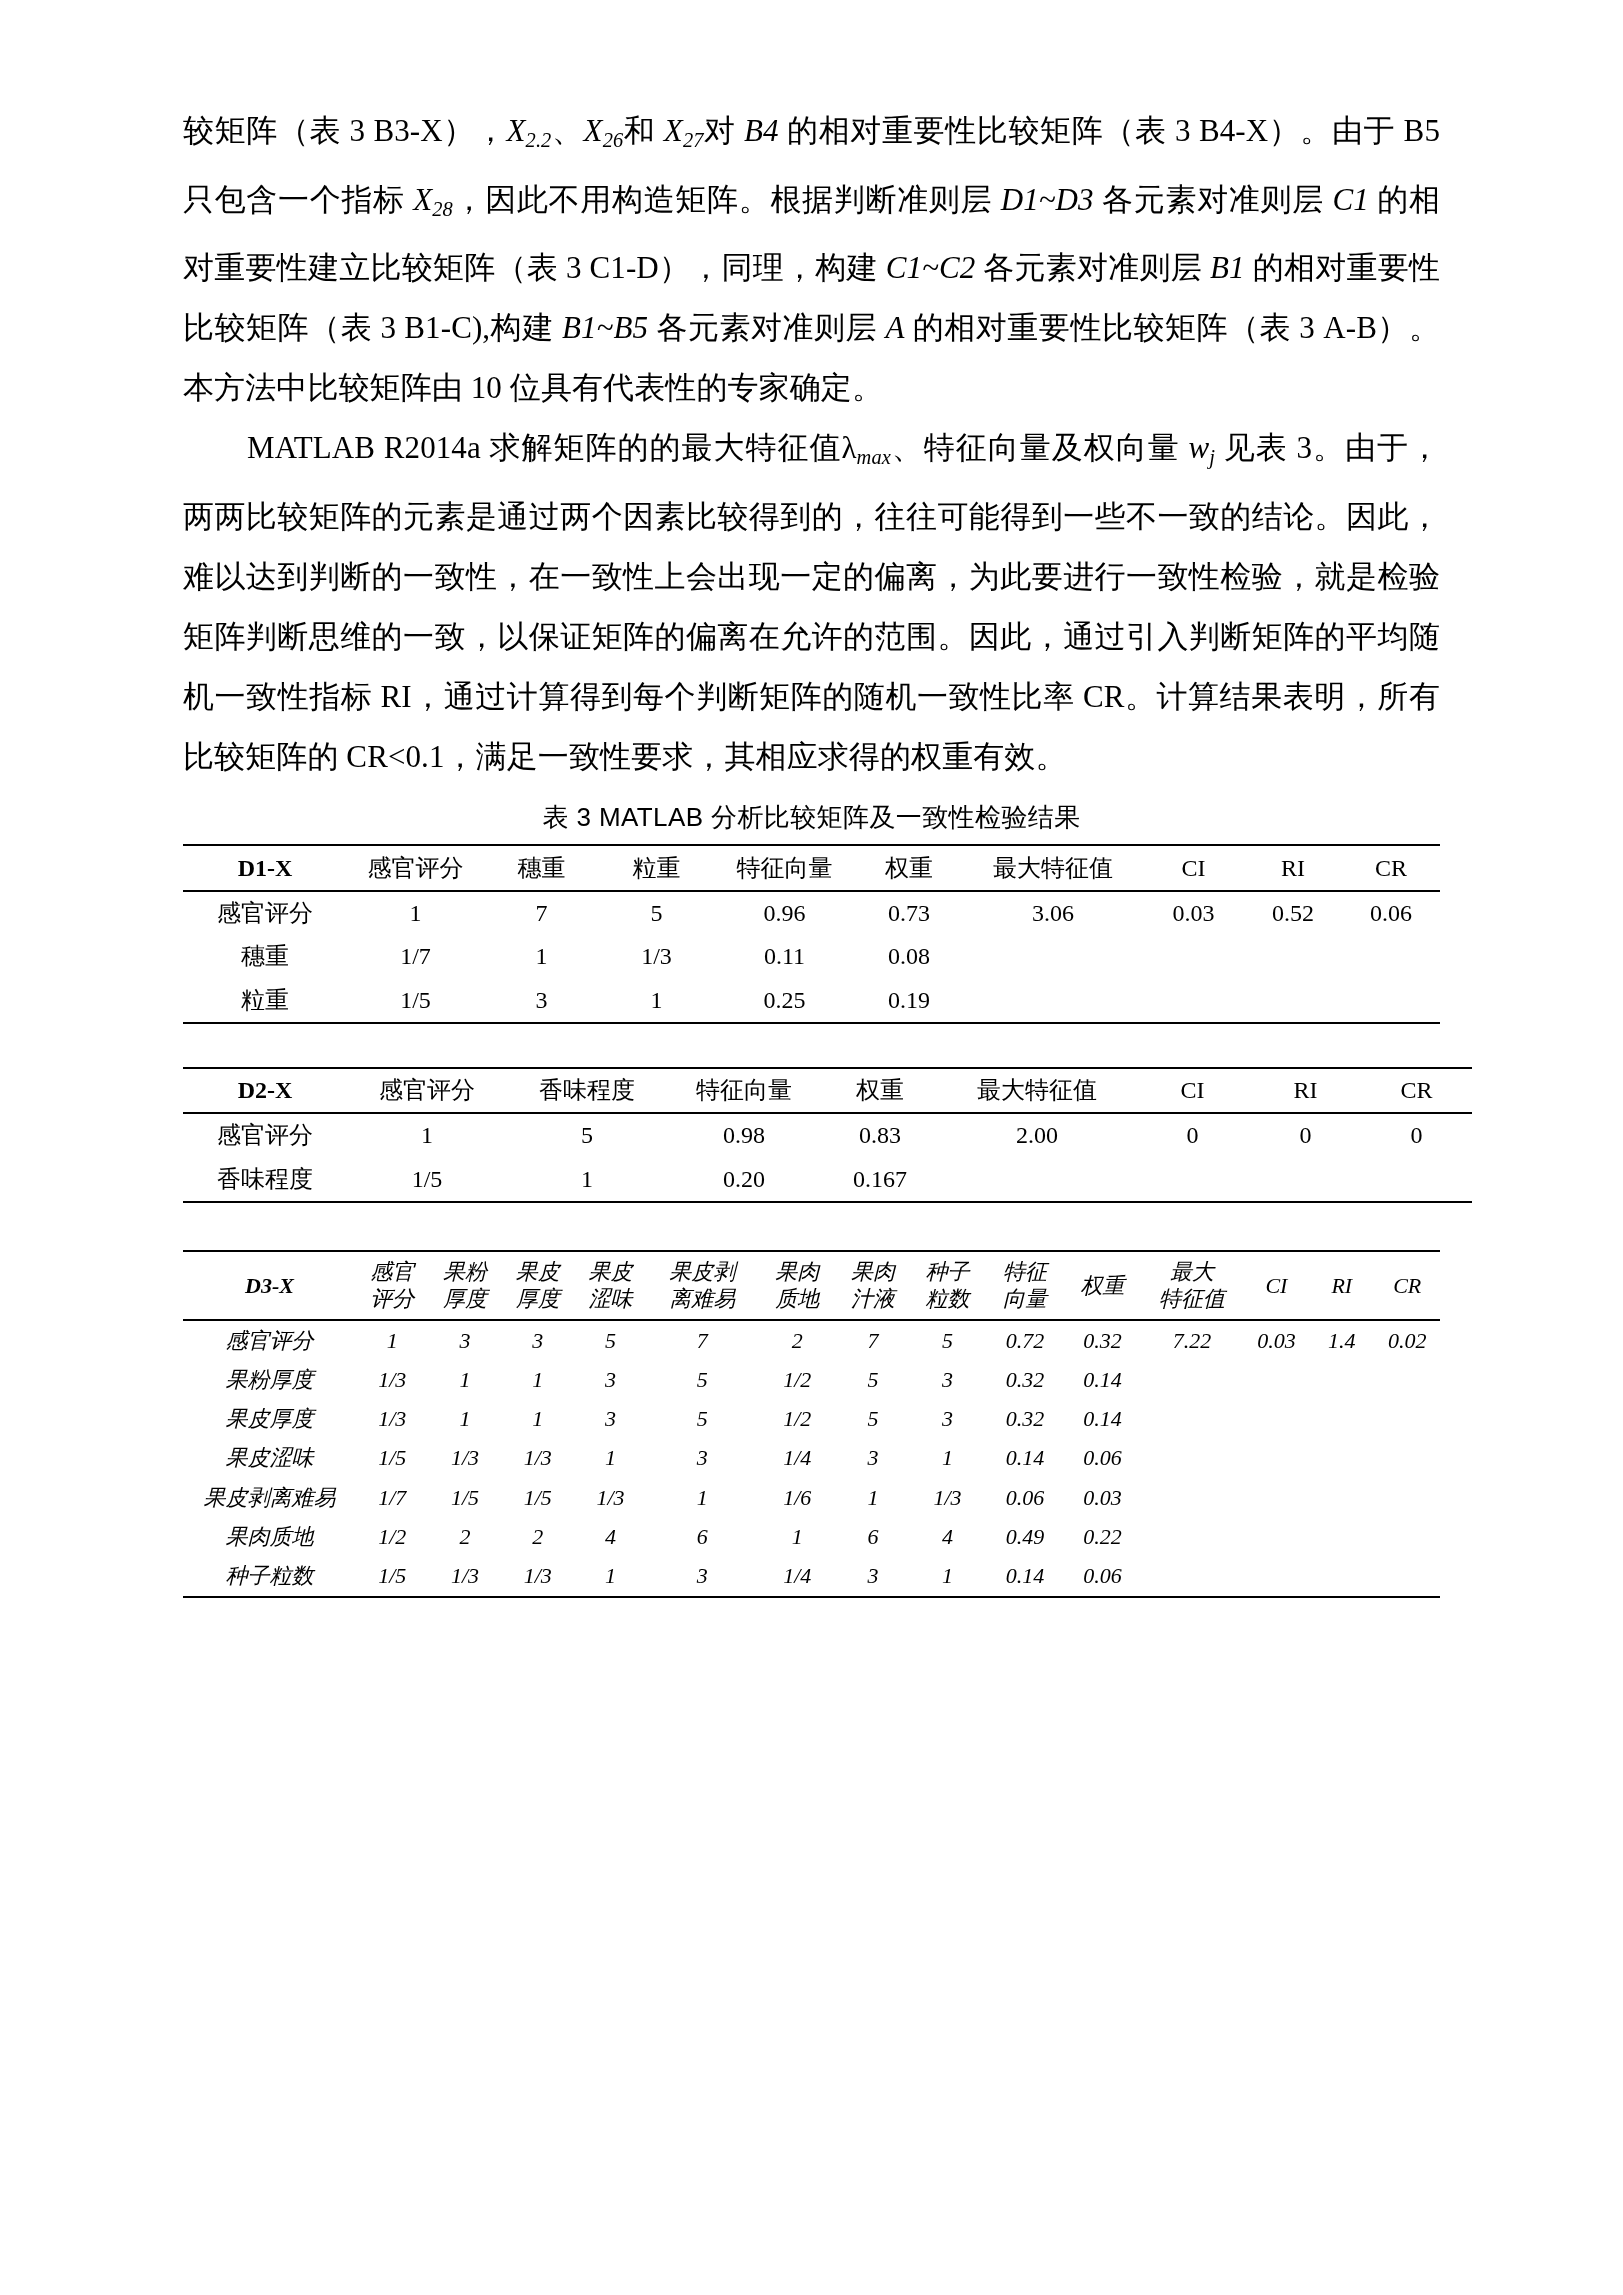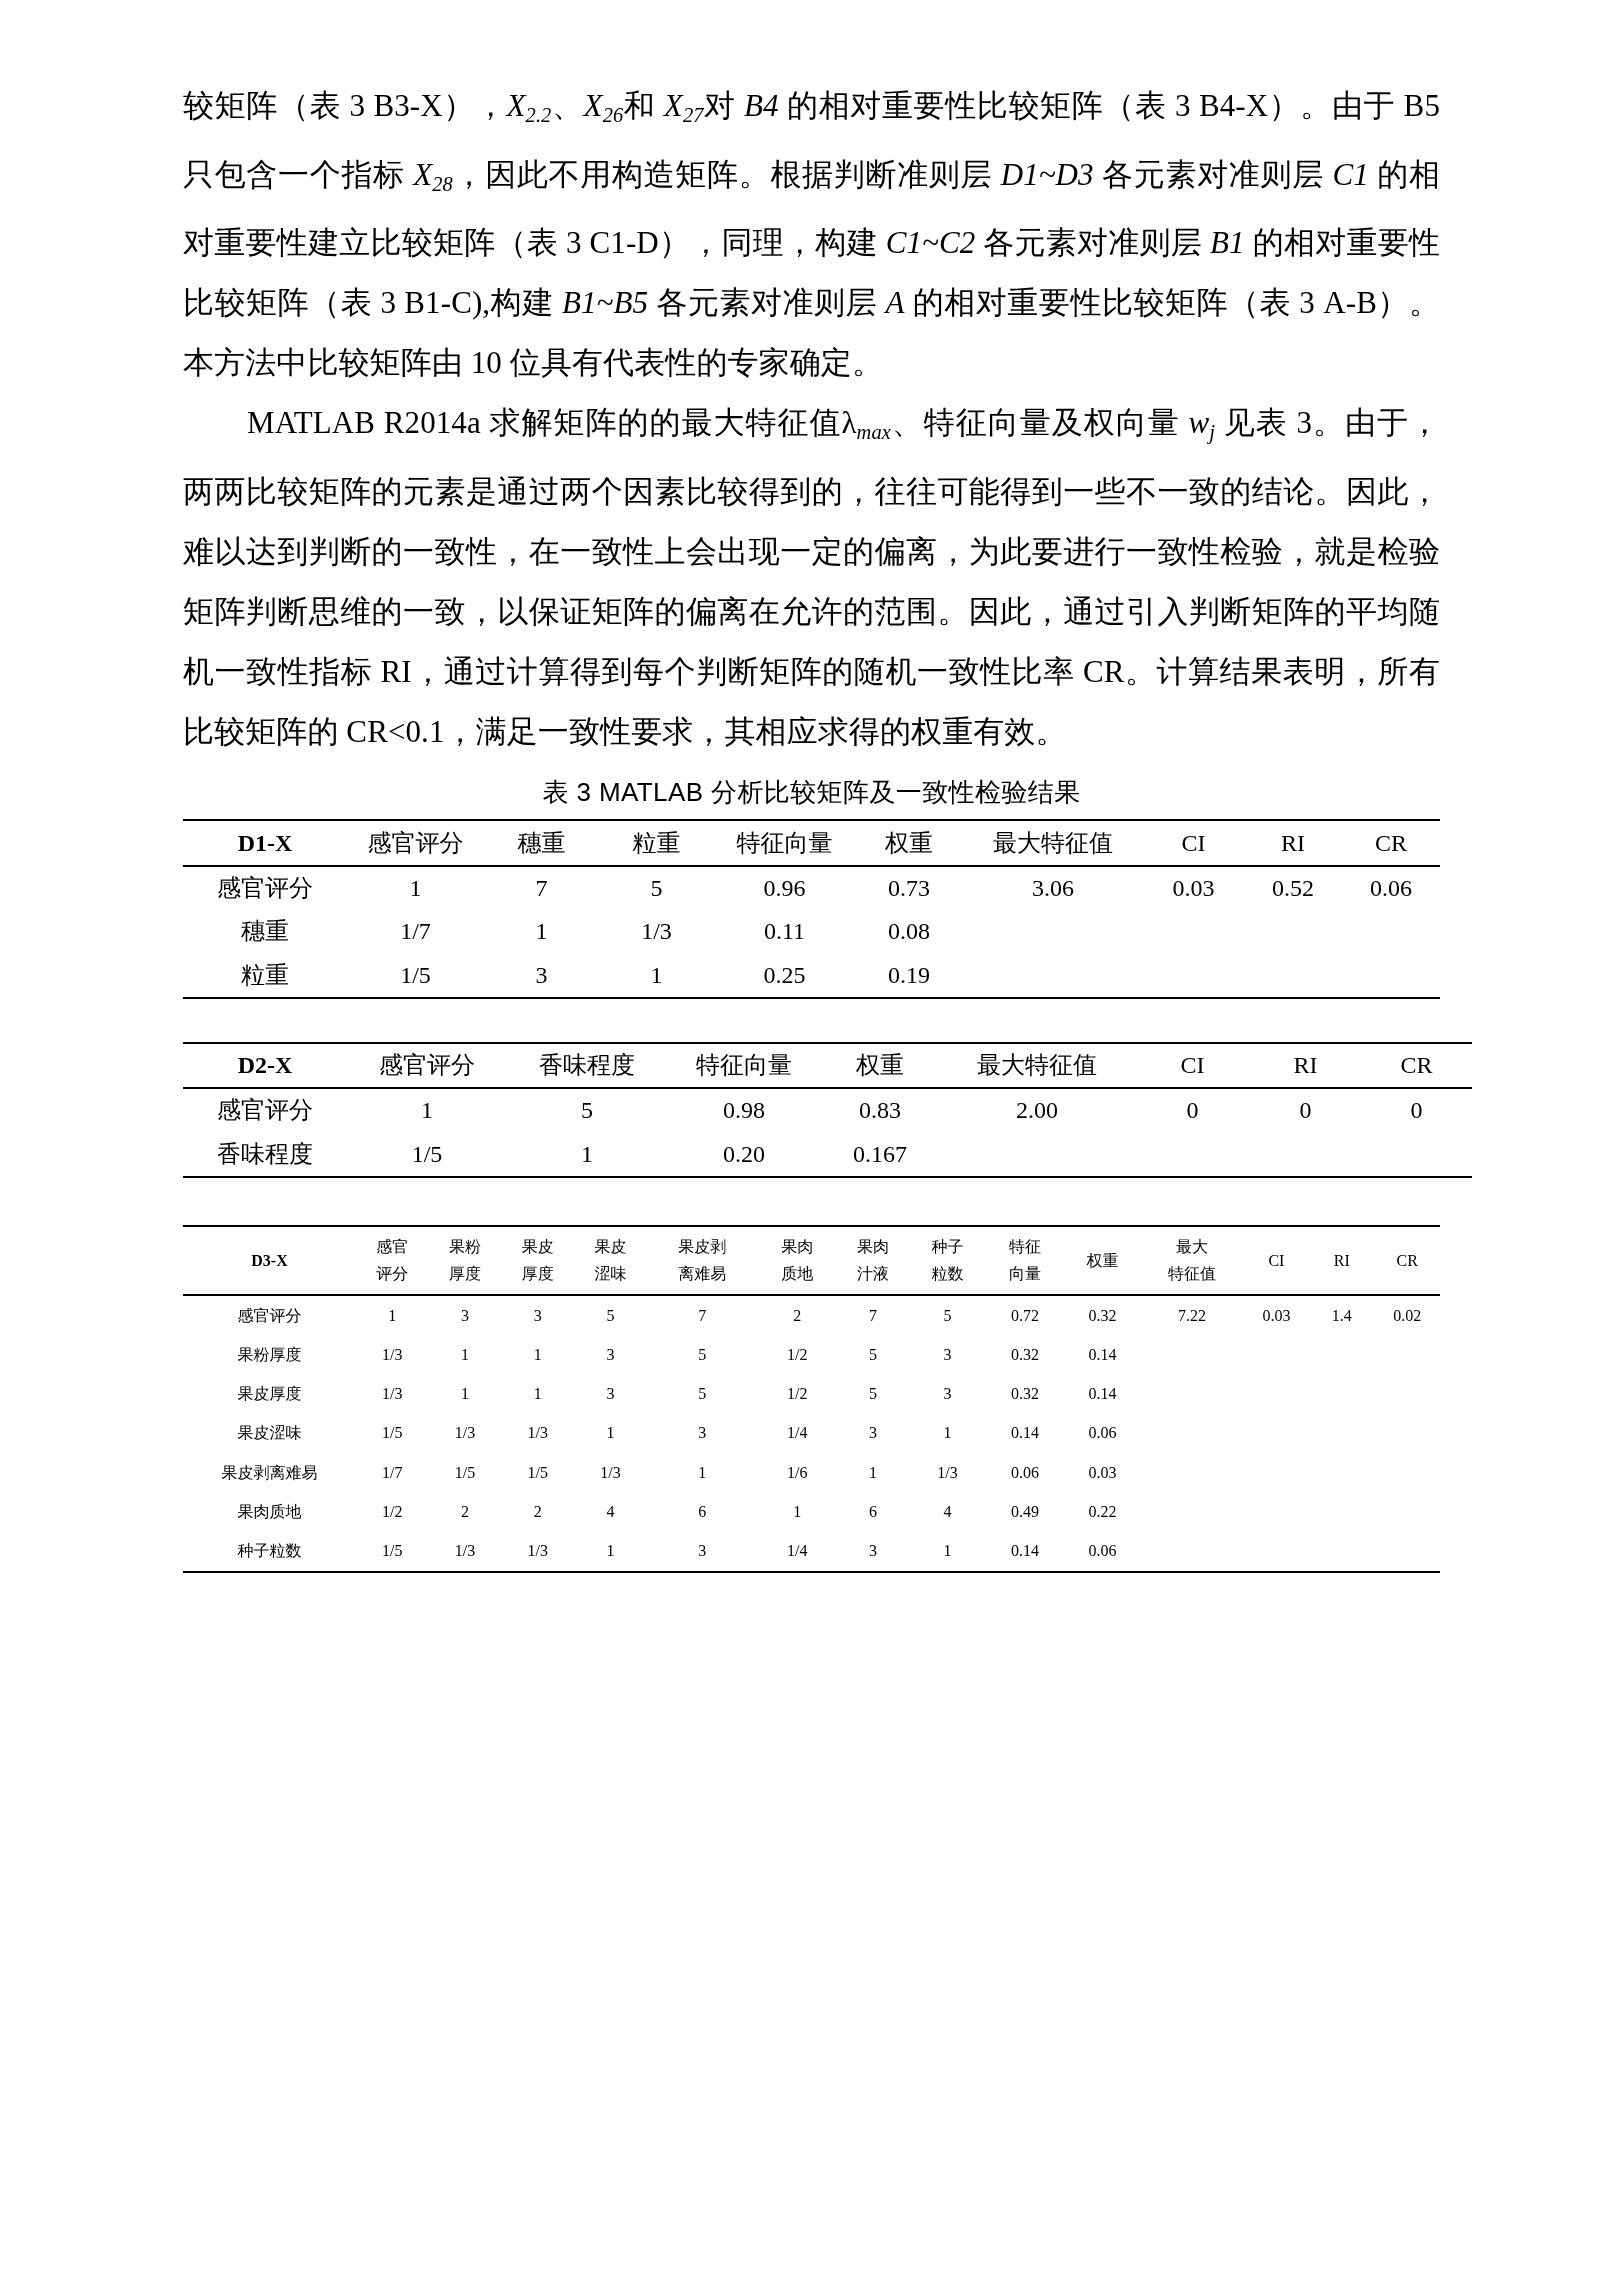--- a/index.html
+++ b/index.html
@@ -14,21 +14,21 @@
     color: #000000;
     position: relative;
     overflow: hidden;
   }
   .page {
     position: absolute;
     left: 0; top: 0;
     width: 1623px;
     height: 1959px;
     box-sizing: border-box;
-    padding: 76px 183px 0 183px;
+    padding: 101px 183px 0 183px;
   }
 
   
   .para {
     font-size: 31px;
     line-height: 60px;
     text-align: justify;
     text-justify: inter-ideograph;
     margin: 0 0 0 0;
     letter-spacing: 0.1px;
@@ -91,21 +91,21 @@
   }
   table.matrix td.rowlabel { text-align: center; }
 
   .tbl-gap-1 { height: 43px; }
   .tbl-gap-2 { height: 47px; }
 
   .hdr2 { line-height: 30px; }
   .hdr2 span { display: block; }
 
   
-  table.d3 { font-size: 16px; }
+  table.d3 { font-size: 22px; font-style: italic; }
   table.d3 th, table.d3 td { padding: 5.9px 0; line-height: 27.5px; }
 </style>
 </head>
 <body>
 
 <div class="page">
 
   <p class="para" id="para1"><span>较矩阵（表 3 B3-X），</span><span class="it">X</span><span class="sub">2.2</span><span>、</span><span class="it">X</span><span class="sub">26</span><span>和 </span><span class="it">X</span><span class="sub">27</span><span>对 </span><span class="it">B4</span><span> 的相对重要性比较矩阵（表 3 B4-X）。由于 B5 只包含一个指标 </span><span class="it">X</span><span class="sub">28</span><span>，因此不用构造矩阵。根据判断准则层 </span><span class="it">D1~D3</span><span> 各元素对准则层 </span><span class="it">C1</span><span> 的相对重要性建立比较矩阵（表 3 C1-D），同理，构建 </span><span class="it">C1~C2</span><span> 各元素对准则层 </span><span class="it">B1</span><span> 的相对重要性比较矩阵（表 3 B1-C),构建 </span><span class="it">B1~B5</span><span> 各元素对准则层 </span><span class="it">A</span><span> 的相对重要性比较矩阵（表 3 A-B）。本方法中比较矩阵由 10 位具有代表性的专家确定。</span></p>
 
 

